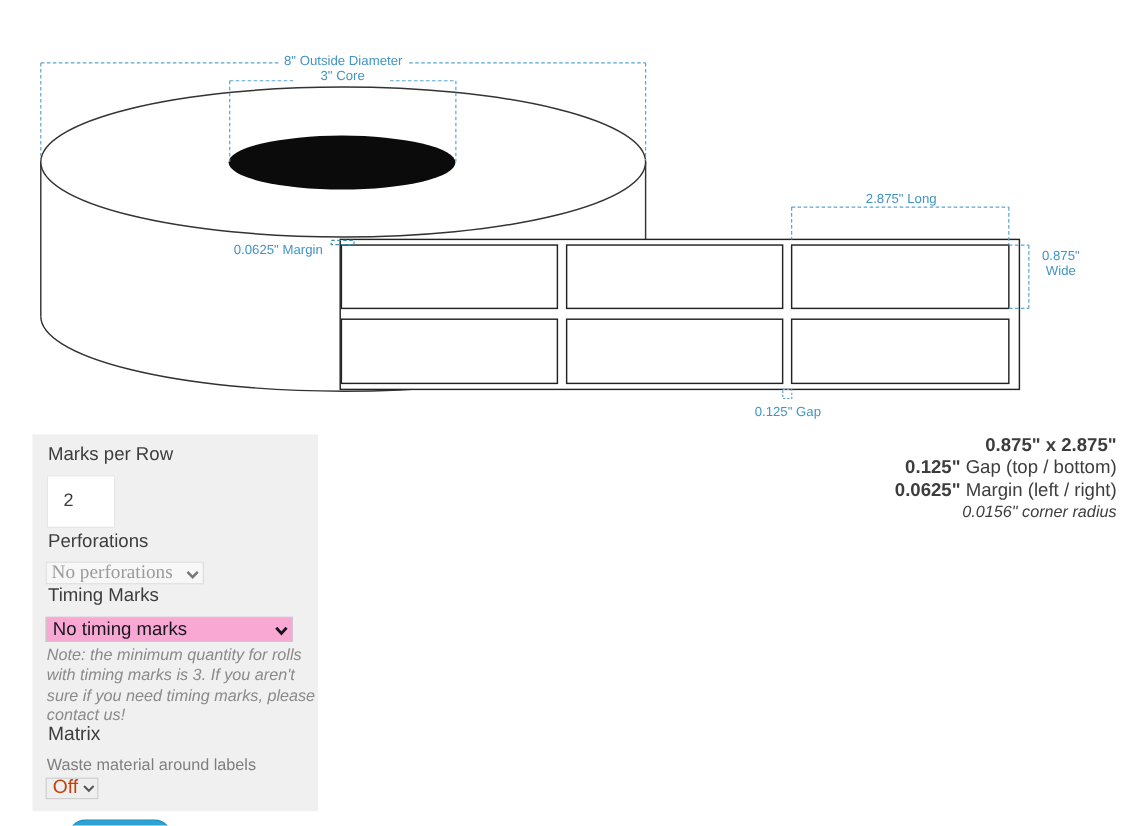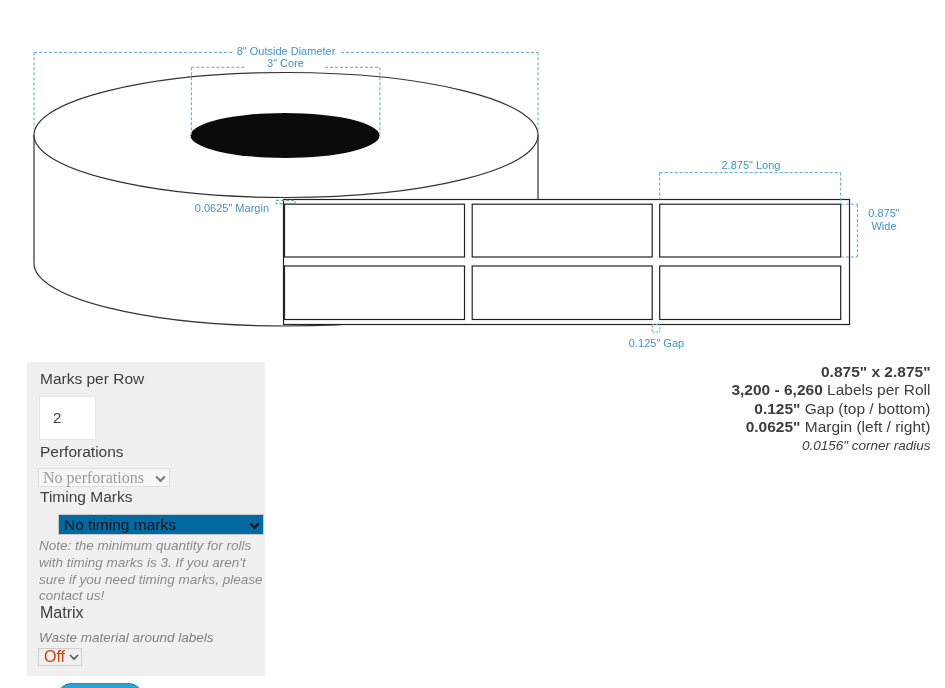--- a/index.html
+++ b/index.html
@@ -89,45 +89,44 @@
 <div class="abs" style="left:40px;top:443px;font-size:15.5px;color:#3d3d3d;">Perforations</div>
 
 <div class="abs" style="left:38px;top:468px;width:126px;height:17px;background:#f7f7f7;border:1px solid #dedede;font-size:16px;color:#9b9b9b;line-height:17.5px;padding-left:4px;font-family:Liberation Serif, serif;">No perforations
   <svg width="11" height="8" style="position:absolute;right:3.5px;top:6px" viewBox="0 0 11 8">
       <path d="M1.2 1.5 L5.5 6 L9.8 1.5" stroke="#777" stroke-width="2" fill="none"></path>
     </svg>
 </div>
 
 <div class="abs" style="left:40px;top:488px;font-size:15.5px;color:#3d3d3d;">Timing Marks</div>
 
-<div class="abs" style="left:38px;top:514px;width:199px;height:19px;background:#0369a1;border:1px solid #c9c9c9;font-size:15.5px;color:#16161d;line-height:20px;padding-left:5px;margin-left:20px;">No timing marks
+<div class="abs" style="left:38px;top:514px;width:199px;height:19px;background:#f9a8d4;border:1px solid #c9c9c9;font-size:15.5px;color:#16161d;line-height:20px;padding-left:5px;">No timing marks
   <svg width="11" height="8" style="position:absolute;right:3px;top:7px" viewBox="0 0 11 8">
       <path d="M1.2 1.2 L5.5 5.8 L9.8 1.2" stroke="#17171f" stroke-width="2.4" fill="none"></path>
     </svg>
 </div>
 
 <div class="abs" style="left:39px;top:538px;font-size:13.5px;font-style:italic;color:#8a8a8a;line-height:16.8px;white-space:nowrap;">Note: the minimum quantity for rolls<br>with timing marks is 3. If you aren't<br>sure if you need timing marks, please<br>contact us!</div>
 
 <div class="abs" style="left:40px;top:604px;font-size:16px;color:#3d3d3d;">Matrix</div>
 
-<div class="abs" style="left:39px;top:630px;font-size:13.5px;font-style:italic;color:#7e7e7e;text-align:right;">Waste material around labels</div>
+<div class="abs" style="left:39px;top:630px;font-size:13.5px;color:#7e7e7e;text-align:right;">Waste material around labels</div>
 
 <div class="abs" style="left:38px;top:648px;width:37px;height:16px;background:#efefef;border:1px solid #cfcfcf;font-size:16px;color:#c2410c;line-height:16px;padding-left:5px;">Off
   <svg width="10" height="7" style="position:absolute;right:2px;top:5px" viewBox="0 0 10 7">
       <path d="M1 1 L5 5 L9 1" stroke="#555" stroke-width="1.6" fill="none"></path>
     </svg>
 </div>
 
 <div class="abs" style="left:57px;top:683px;width:84px;height:30px;background:#2ba3d4;border:1px solid #1d8fc2;border-radius:14px;"></div>
 
 <div class="abs" style="right:14.5px;top:363px;text-align:right;font-size:15.5px;color:#3d3d3d;line-height:18.4px;">
 
   <div><b>0.875" x 2.875"</b></div>
 
 
-  <div><b>3,200 - 6,260</b> Labels per Roll</div>
 
   <div><b>0.125"</b> Gap (top / bottom)</div>
 
   <div><b>0.0625"</b> Margin (left / right)</div>
 
   <div style="font-size:13.5px;font-style:italic;">0.0156" corner radius</div>
 </div>
 
 </body></html>

